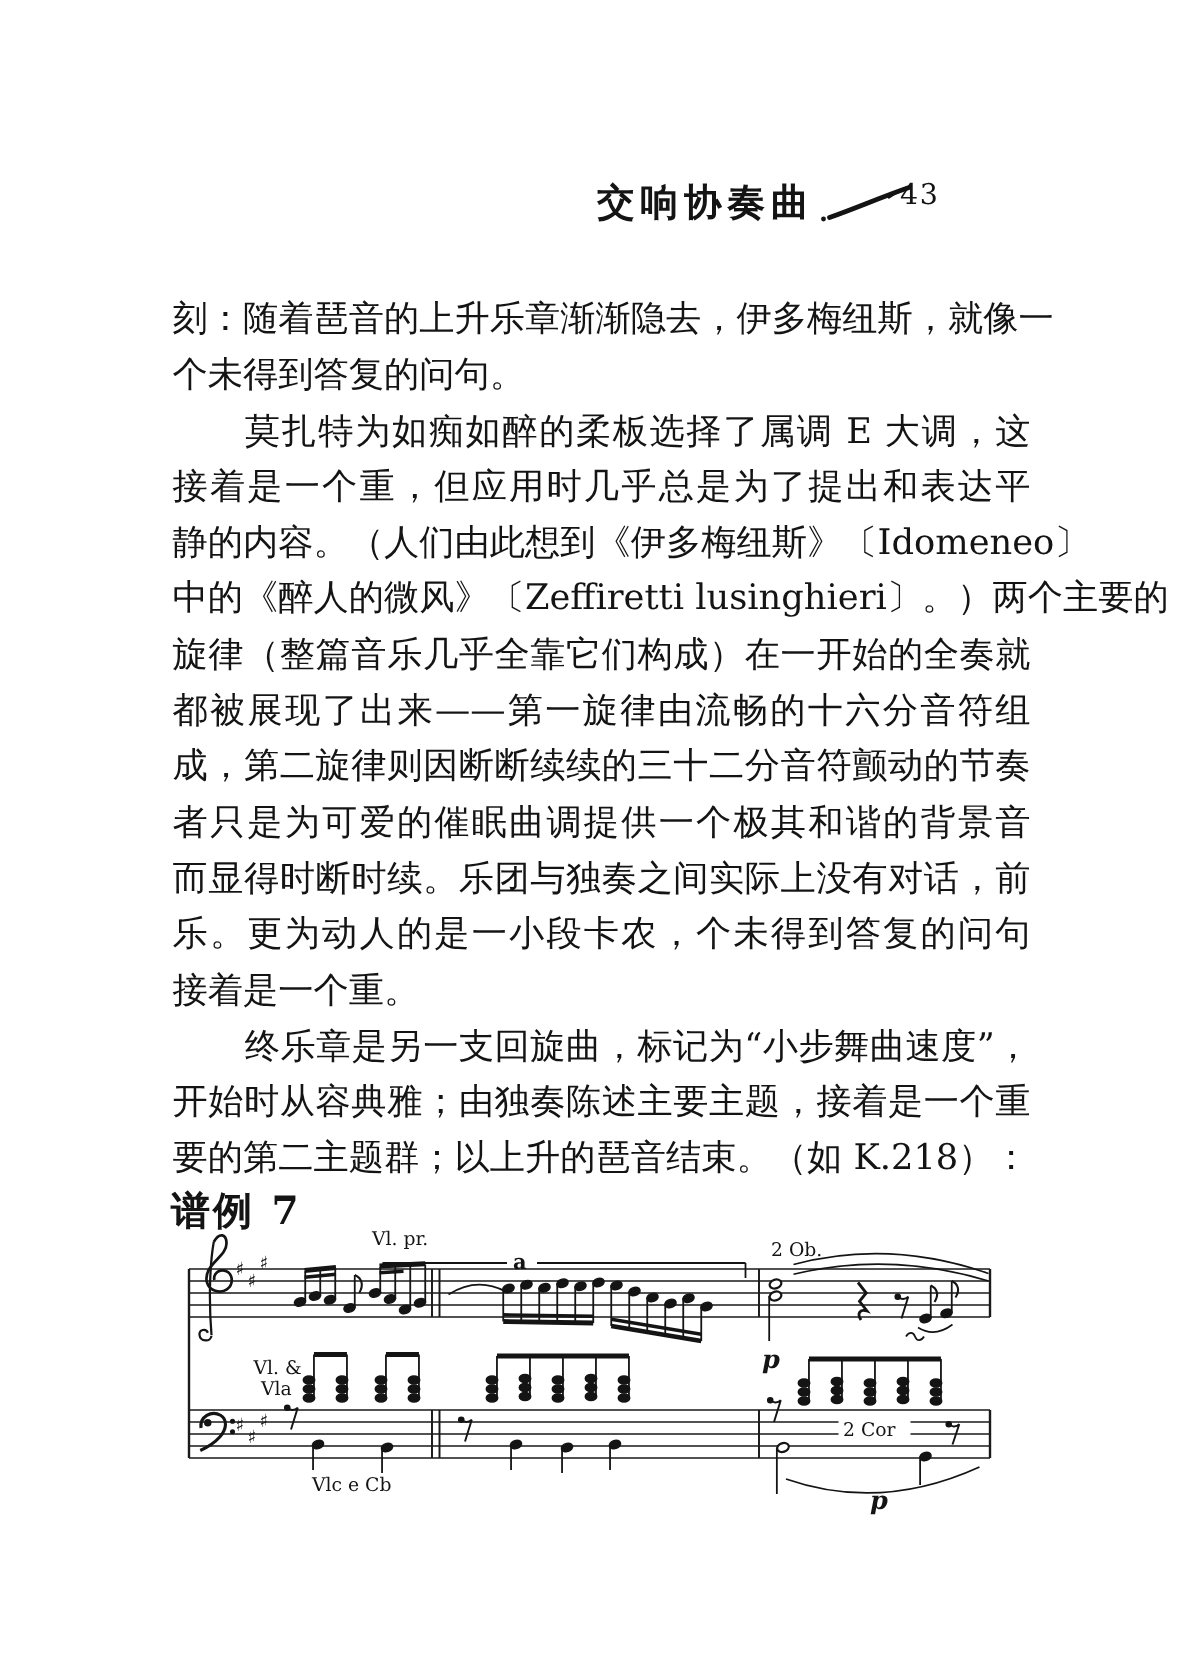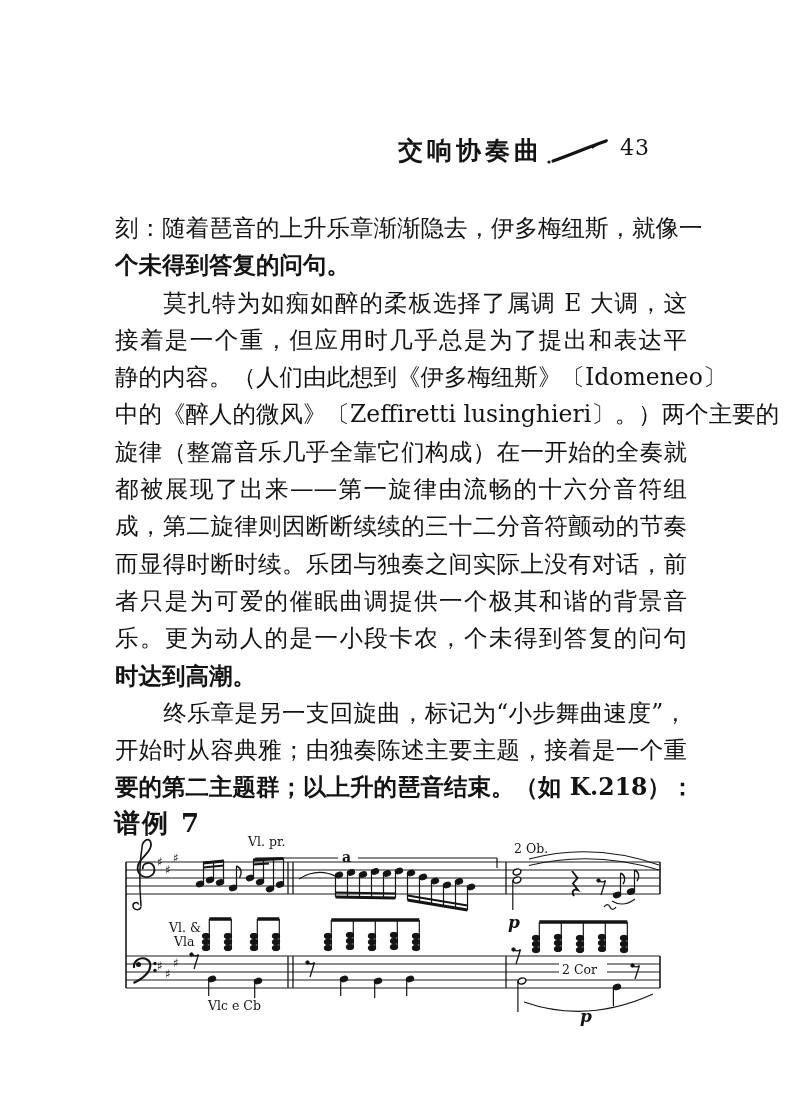--- a/index.html
+++ b/index.html
@@ -1,33 +1,33 @@
 <!DOCTYPE html>
 <html><head>
 <meta charset="utf-8">
 <style>
   html,body{margin:0;padding:0;background:#ffffff;}
   .page{
-    position:relative;width:794px;height:1020px;margin:16px auto;background:#ffffff;
+    position:relative;width:794px;height:1020px;margin:0 auto;background:#ffffff;
     font-family:"DejaVu Serif","Liberation Serif",serif;color:#141414;overflow:hidden;border-radius:30px;
   }
   
   .hdr-title{
     position:absolute;left:398px;top:118px;font-size:25px;font-weight:bold;
     letter-spacing:4px;white-space:nowrap;
   }
   .hdr-flourish{position:absolute;left:544px;top:122px;width:70px;height:30px;}
-  .hdr-page{position:absolute;left:620px;top:119px;font-size:22px;letter-spacing:1px;}
+  .hdr-page{position:absolute;left:600px;top:119px;font-size:19px;letter-spacing:1px;}
   
   .textblock{position:absolute;left:115px;top:194px;width:572px;}
   .tline{
     font-size:23.5px;height:37.3px;line-height:37.3px;white-space:nowrap;
     text-align:justify;text-align-last:justify;
   }
-  .tline.end{text-align-last:left;font-weight:bold;}
+  .tline.end{text-align-last:left;}
   .tline.indent{text-indent:2.05em;}
   
   .score-caption{position:absolute;left:114px;top:790px;font-size:26px;font-weight:bold;letter-spacing:2px;}
   
   .score{position:absolute;left:112px;top:812px;width:560px;height:200px;}
   .score text{font-family:"DejaVu Serif","Liberation Serif",serif;}
   .score .lbl{font-size:12.5px;fill:#141414;}
   .score .dyn{font-size:17px;font-weight:bold;font-style:italic;fill:#141414;}
   .score .mark-a{font-size:14px;font-weight:bold;fill:#141414;}
   .score .sharp{font-size:12px;fill:#141414;font-family:"DejaVu Sans",sans-serif;}
@@ -57,24 +57,24 @@
   <div class="textblock">
     <div class="tline">刻：随着琶音的上升乐章渐渐隐去，伊多梅纽斯，就像一</div>
     <div class="tline end">个未得到答复的问句。</div>
     <div class="tline indent">莫扎特为如痴如醉的柔板选择了属调 E 大调，这</div>
     <div class="tline">接着是一个重，但应用时几乎总是为了提出和表达平</div>
     <div class="tline">静的内容。（人们由此想到《伊多梅纽斯》〔Idomeneo〕</div>
     <div class="tline">中的《醉人的微风》〔Zeffiretti lusinghieri〕。）两个主要的</div>
     <div class="tline">旋律（整篇音乐几乎全靠它们构成）在一开始的全奏就</div>
     <div class="tline">都被展现了出来——第一旋律由流畅的十六分音符组</div>
     <div class="tline">成，第二旋律则因断断续续的三十二分音符颤动的节奏</div>
+    <div class="tline">者只是为可爱的催眠曲调提供一个极其和谐的背景音</div>
     <div class="tline">而显得时断时续。乐团与独奏之间实际上没有对话，前</div>
-    <div class="tline">者只是为可爱的催眠曲调提供一个极其和谐的背景音</div>
     <div class="tline">乐。更为动人的是一小段卡农，个未得到答复的问句</div>
-    <div class="tline end">时达到高潮。</div>
+    <div class="tline end">接着是一个重。</div>
     <div class="tline indent">终乐章是另一支回旋曲，标记为“小步舞曲速度”，</div>
     <div class="tline">开始时从容典雅；由独奏陈述主要主题，接着是一个重</div>
     <div class="tline end">要的第二主题群；以上升的琶音结束。（如 K.218）：</div>
   </div>
 
   <div class="score-caption">谱例 7</div>
 
   <svg class="score" viewBox="0 0 560 200">
 
     <g stroke="#1a1a1a" stroke-width="1" fill="none">

